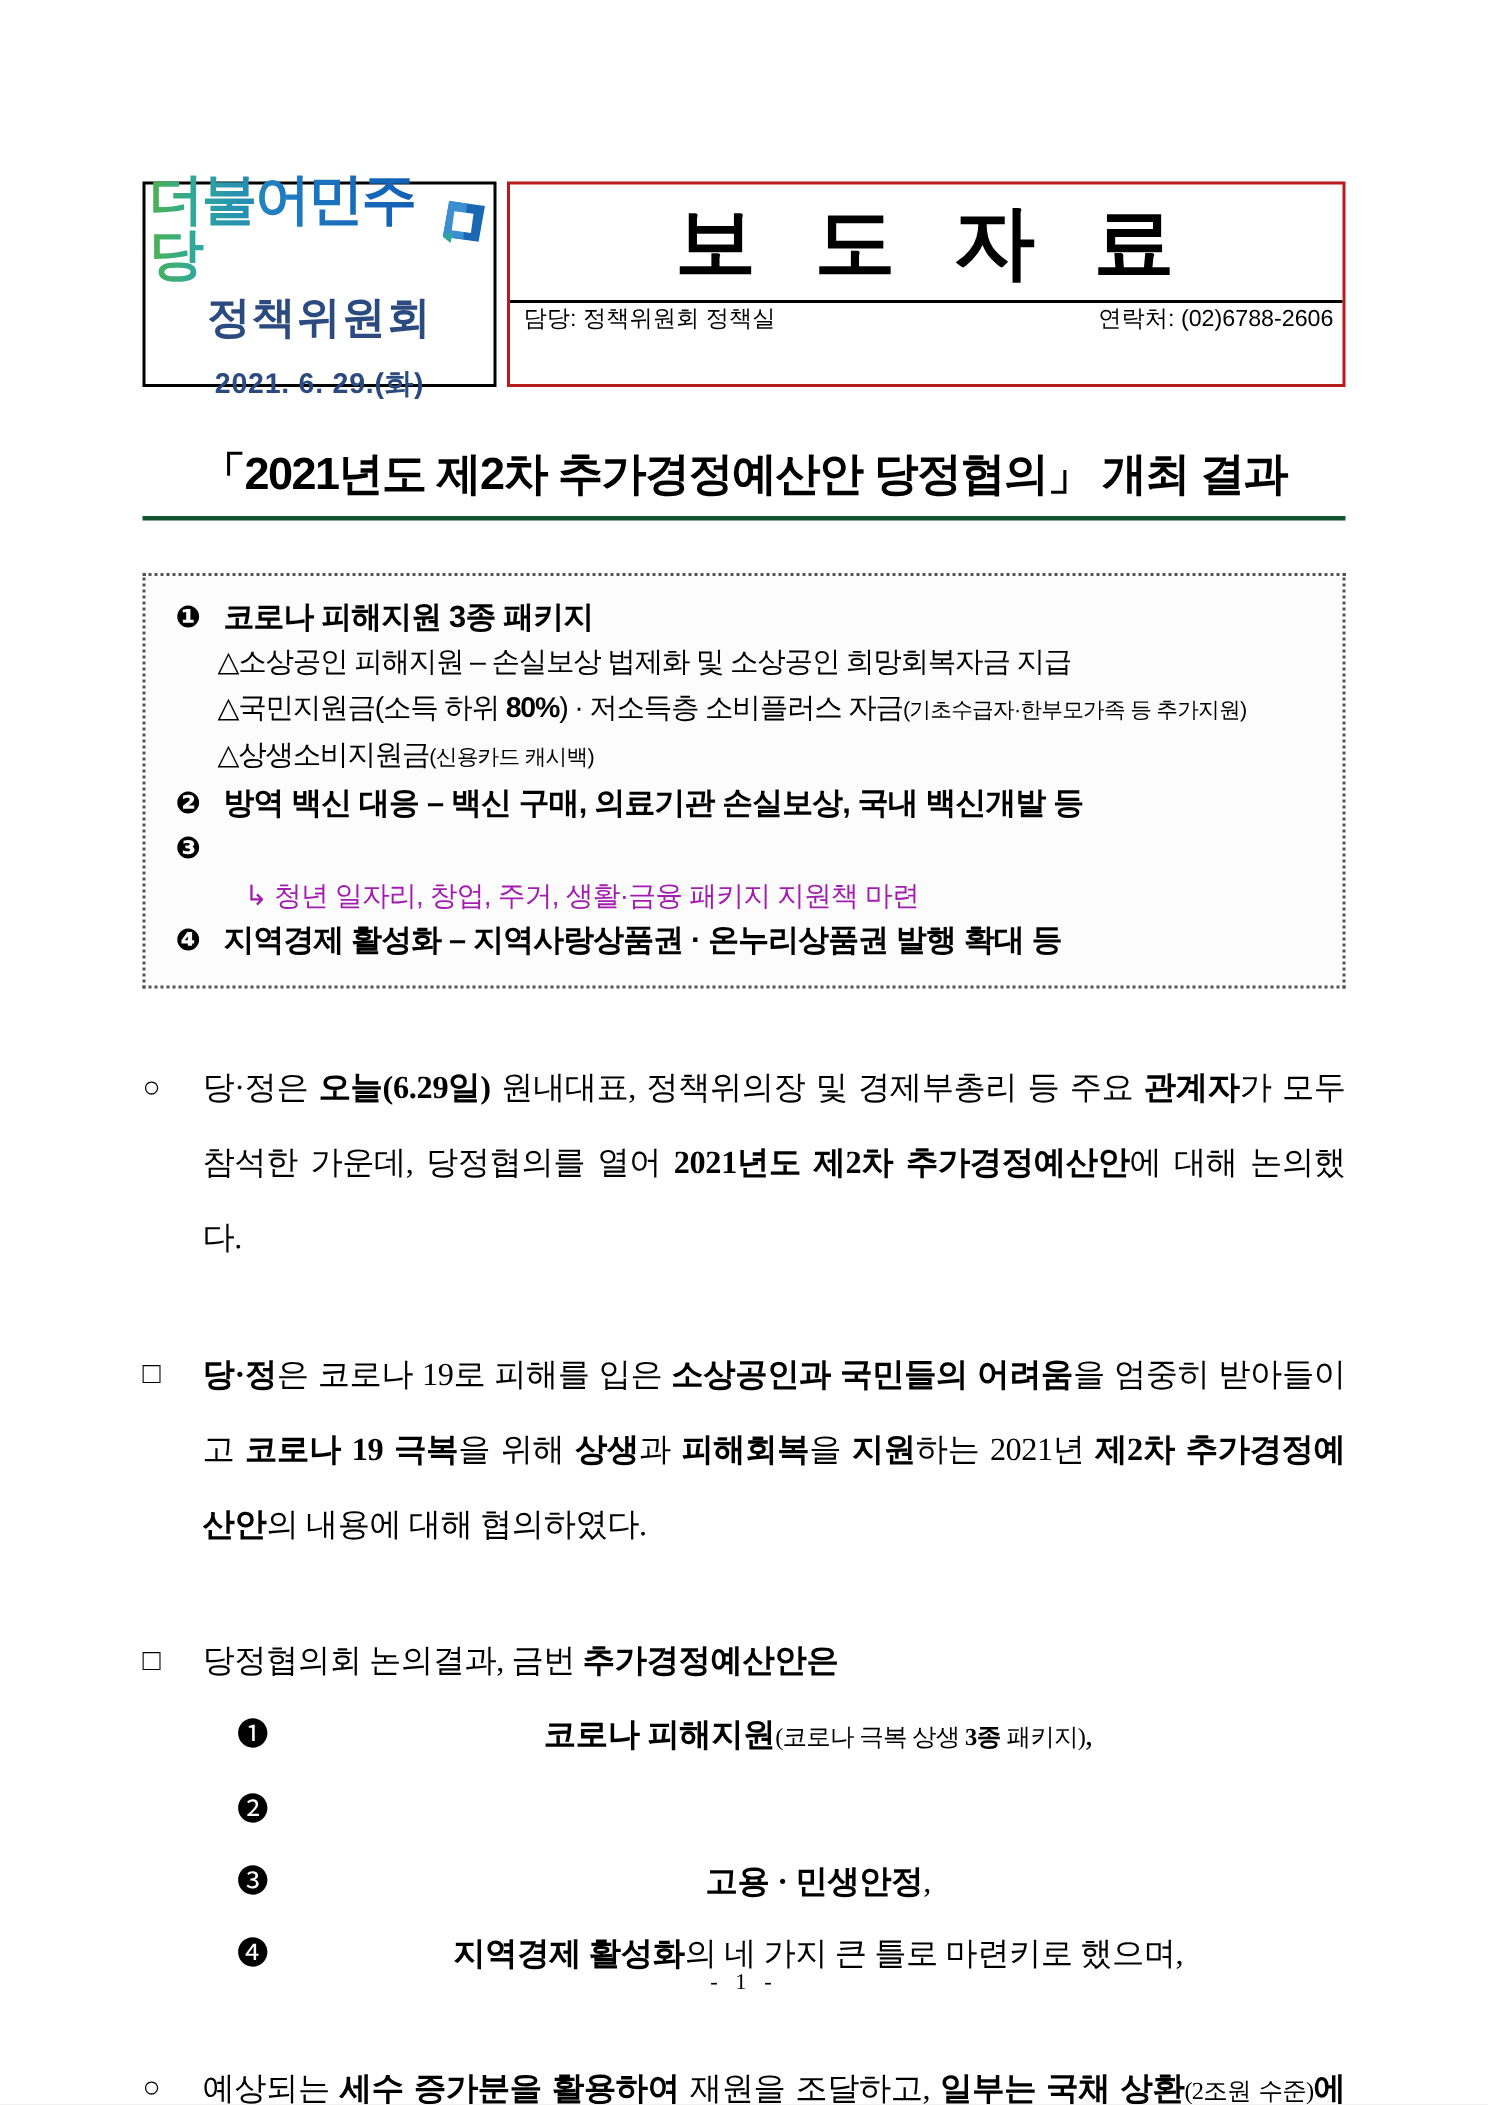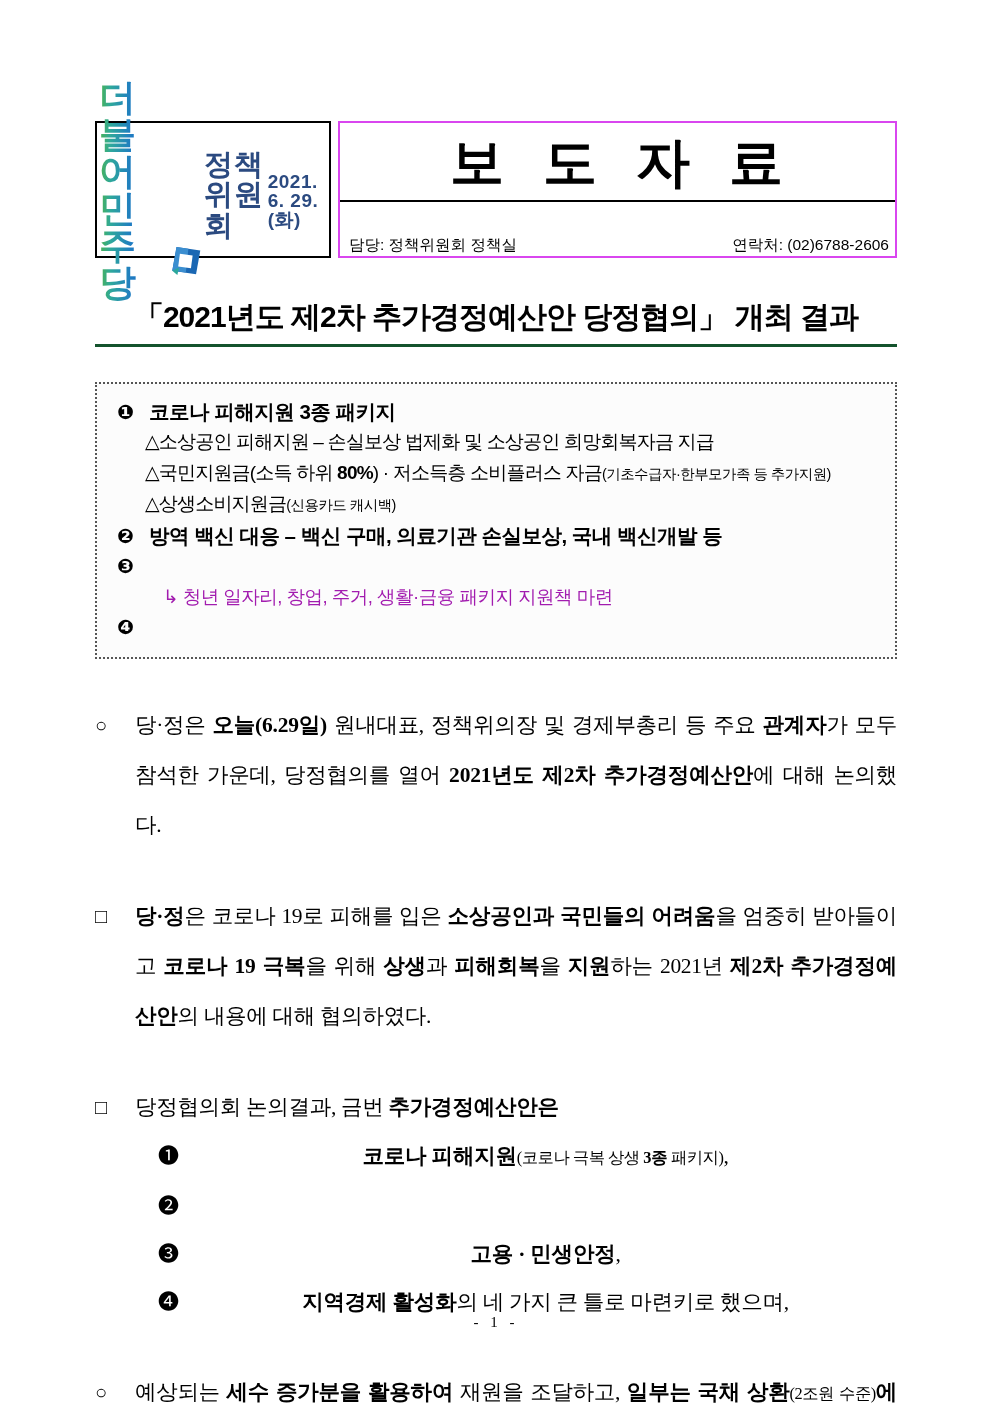--- a/index.html
+++ b/index.html
@@ -13,21 +13,21 @@
     font-family:"Liberation Sans","DejaVu Sans",sans-serif;
     overflow:hidden;
   }
   .content { padding:121px 95px 0 95px; }
 
   
   .header { display:flex; gap:7px; height:137px; }
   .logo-box {
     flex:0 0 236px;
     border:2px solid #000;
-    display:flex; 
+    display:flex; flex-direction:column;
     align-items:center; justify-content:center;
     padding:4px 2px 3px 2px;
   }
   .logo-line { position:relative; display:flex; align-items:flex-end; }
   .logo-text {
     font-weight:800;
     font-size:37px;
     letter-spacing:-1.5px;
     line-height:1;
     color:#1565c0;
@@ -44,33 +44,33 @@
   .org-sub {
     margin-top:9px;
     font-weight:800; font-size:29px; letter-spacing:1px;
     color:#2b4a80; line-height:1.05;
   }
   .org-date {
     margin-top:20px;
     font-weight:700; font-size:19px; letter-spacing:0.5px;
     color:#2b4a80; line-height:1;
   }
-  .doc-box { flex:1; border:2px solid #d946ef; display:flex; flex-direction:column; }
+  .doc-box { flex:1; border:2px solid #b91c1c; display:flex; flex-direction:column; }
   .doc-title-cell {
     flex:0 0 79px;
     border-bottom:2px solid #000;
     display:flex; align-items:center; justify-content:center;
   }
   .doc-title {
     font-size:54px; font-weight:800; letter-spacing:12px;
     line-height:1; white-space:nowrap; padding-left:10px;
   }
   .doc-meta-cell {
     flex:1;
-    display:flex; align-items:flex-end; justify-content:space-between;
+    display:flex; align-items:flex-start; justify-content:space-between;
     padding:0 6px 0 9px;
     font-size:15.5px;
   }
 
   
   .main-title {
     margin-top:40px;
     text-align:center;
     font-size:30px; font-weight:800;
     letter-spacing:-1px;
@@ -171,20 +171,21 @@
           <span class="line-text"><span>방역 백신 대응 – 백신 구매, 의료기관 손실보상, 국내 백신개발 등</span></span>
         </div>
         <div class="box-line head">
           <span class="marker">❸</span>
         </div>
         <div class="box-line sub2">
           <span class="line-text"><span>↳ 청년 일자리, 창업, 주거, 생활·금융 패키지 지원책 마련</span></span>
         </div>
         <div class="box-line head">
           <span class="marker">❹</span>
+          <span class="line-text"><span>지역경제 활성화 – 지역사랑상품권 · 온누리상품권 발행 확대 등</span></span>
         </div>
       </section>
 
     <main class="body-wrap" id="body-paragraphs">
         <div class="para">
           <span class="bullet">○</span>
           <span class="ptext"><span>당·정은 </span><b>오늘(6.29일)</b><span> 원내대표, 정책위의장 및 경제부총리 등 주요 </span><b>관계자</b><span>가 모두 참석한 가운데, 당정협의를 열어 </span><b>2021년도 제2차 추가경정예산안</b><span>에 대해 논의했다.</span></span>
         </div>
         <div class="para">
           <span class="bullet">□</span>

